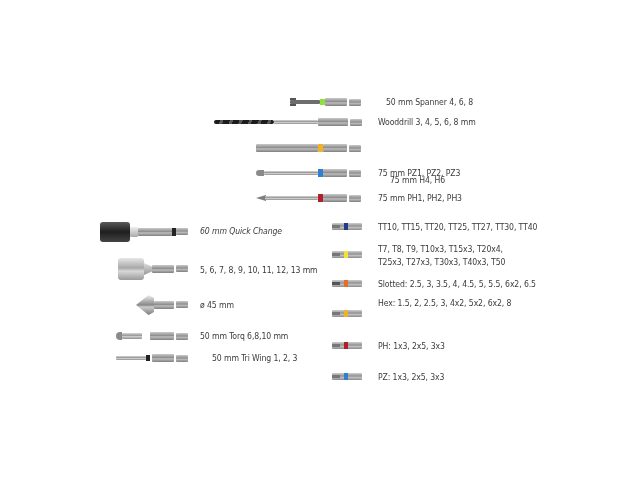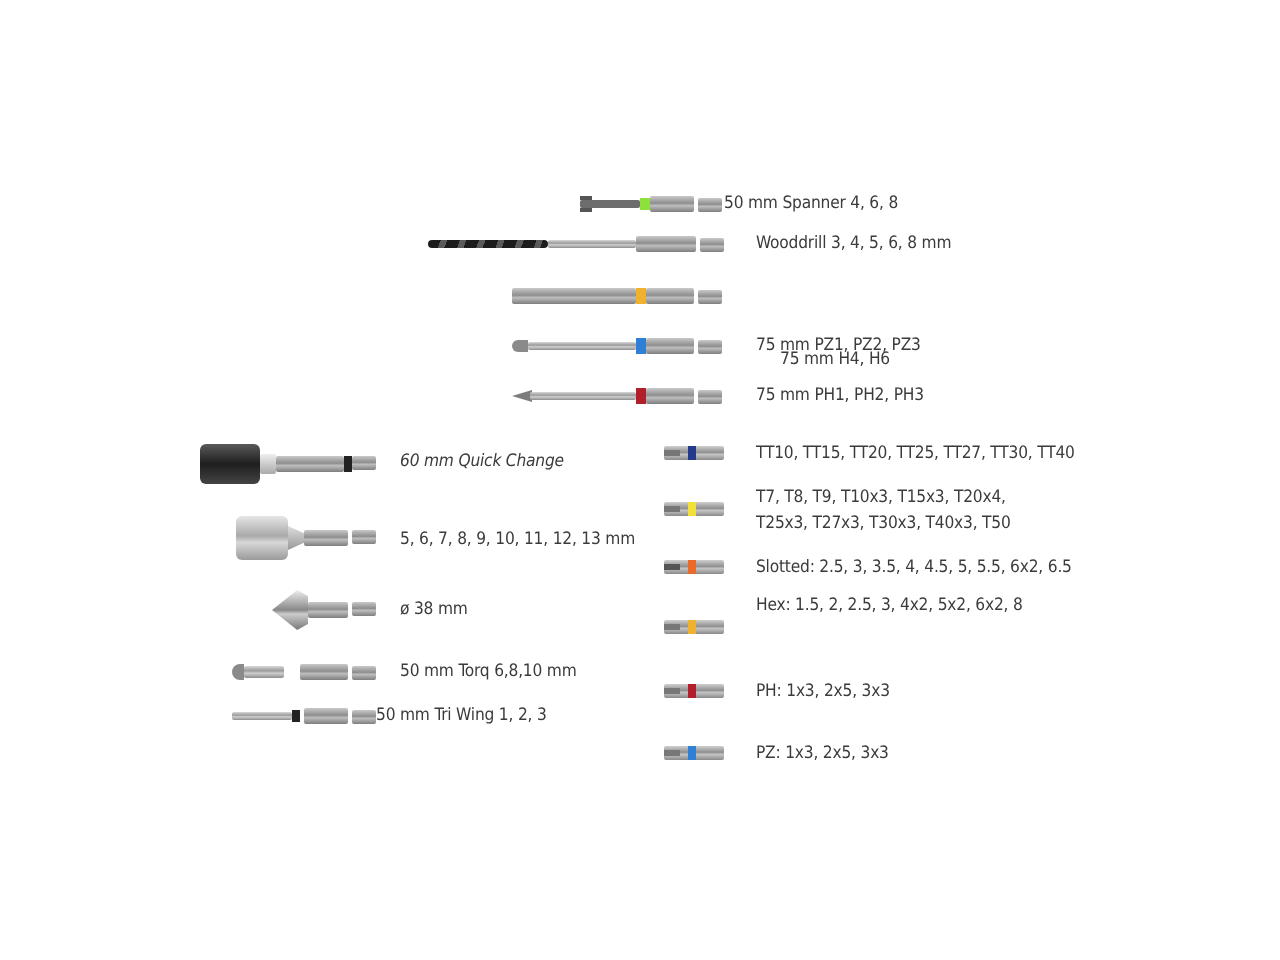--- a/index.html
+++ b/index.html
@@ -23,21 +23,21 @@
 
 <div>
   <div class="tool" style="left:290px;top:97px;width:72px;height:10px;">
     <div class="shaft" style="left:0;top:3px;width:30px;height:4px;background:#6d6d6d;"></div>
     <div style="position:absolute;left:0;top:1px;width:6px;height:2px;background:#555;"></div>
     <div style="position:absolute;left:0;top:7px;width:6px;height:2px;background:#555;"></div>
     <div class="band" style="left:30px;top:2px;width:5px;height:6px;background:#8ee13a;"></div>
     <div class="hexshank" style="left:35px;top:1px;width:22px;height:8px;"></div>
     <div class="hexshank" style="left:59px;top:2px;width:12px;height:7px;"></div>
   </div>
-  <div class="lbl" style="left:362px;top:96px;">50 mm Spanner 4, 6, 8</div>
+  <div class="lbl" style="left:386px;top:96px;">50 mm Spanner 4, 6, 8</div>
 </div>
 
 <div>
   <div class="tool" style="left:214px;top:117px;width:150px;height:10px;">
     <div style="position:absolute;left:0;top:3px;width:60px;height:4px;background:repeating-linear-gradient(110deg,#1c1c1c 0 6px,#5a5a5a 6px 9px);border-radius:2px;"></div>
     <div class="shaft" style="left:60px;top:3px;width:44px;height:4px;"></div>
     <div class="hexshank" style="left:104px;top:1px;width:30px;height:8px;"></div>
     <div class="hexshank" style="left:136px;top:2px;width:12px;height:7px;"></div>
   </div>
   <div class="lbl" style="left:378px;top:116px;text-align:right;">Wooddrill 3, 4, 5, 6, 8 mm</div>
@@ -95,41 +95,41 @@
   </div>
   <div class="lbl" style="left:200px;top:264px;">5, 6, 7, 8, 9, 10, 11, 12, 13 mm</div>
 </div>
 
 <div>
   <div class="tool" style="left:136px;top:295px;width:54px;height:20px;">
     <div style="position:absolute;left:0;top:0;width:18px;height:20px;background:linear-gradient(#eee,#888 50%,#ccc 60%,#777);clip-path:polygon(0 50%,70% 0,100% 15%,100% 85%,70% 100%);"></div>
     <div class="hexshank" style="left:18px;top:6px;width:20px;height:8px;"></div>
     <div class="hexshank" style="left:40px;top:6px;width:12px;height:7px;"></div>
   </div>
-  <div class="lbl" style="left:200px;top:299px;">ø 38 mm</div>
+  <div class="lbl" style="left:200px;top:299px;">ø 45 mm</div>
 </div>
 
 <div>
   <div class="tool" style="left:116px;top:331px;width:74px;height:10px;">
     <div style="position:absolute;left:0;top:1px;width:6px;height:8px;background:#8a8a8a;border-radius:4px 0 0 4px;"></div>
     <div class="shaft" style="left:6px;top:2px;width:20px;height:6px;"></div>
     <div class="hexshank" style="left:34px;top:1px;width:24px;height:8px;"></div>
     <div class="hexshank" style="left:60px;top:2px;width:12px;height:7px;"></div>
   </div>
   <div class="lbl" style="left:200px;top:330px;">50 mm Torq 6,8,10 mm</div>
 </div>
 
 <div>
   <div class="tool" style="left:116px;top:353px;width:74px;height:10px;">
     <div class="shaft" style="left:0;top:3px;width:30px;height:4px;"></div>
     <div style="position:absolute;left:30px;top:2px;width:4px;height:6px;background:#222;"></div>
     <div class="hexshank" style="left:36px;top:1px;width:22px;height:8px;"></div>
     <div class="hexshank" style="left:60px;top:2px;width:12px;height:7px;"></div>
   </div>
-  <div class="lbl" style="left:188px;top:352px;">50 mm Tri Wing 1, 2, 3</div>
+  <div class="lbl" style="left:212px;top:352px;">50 mm Tri Wing 1, 2, 3</div>
 </div>
 
 <div>
   <div class="bit" style="left:332px;top:223px;">
     <div class="tip"></div>
       <div class="band" style="background:#233a8c;"></div>
   </div>
   <div class="lbl" style="left:378px;top:221px;">TT10, TT15, TT20, TT25, TT27, TT30, TT40</div>
 </div>
 

